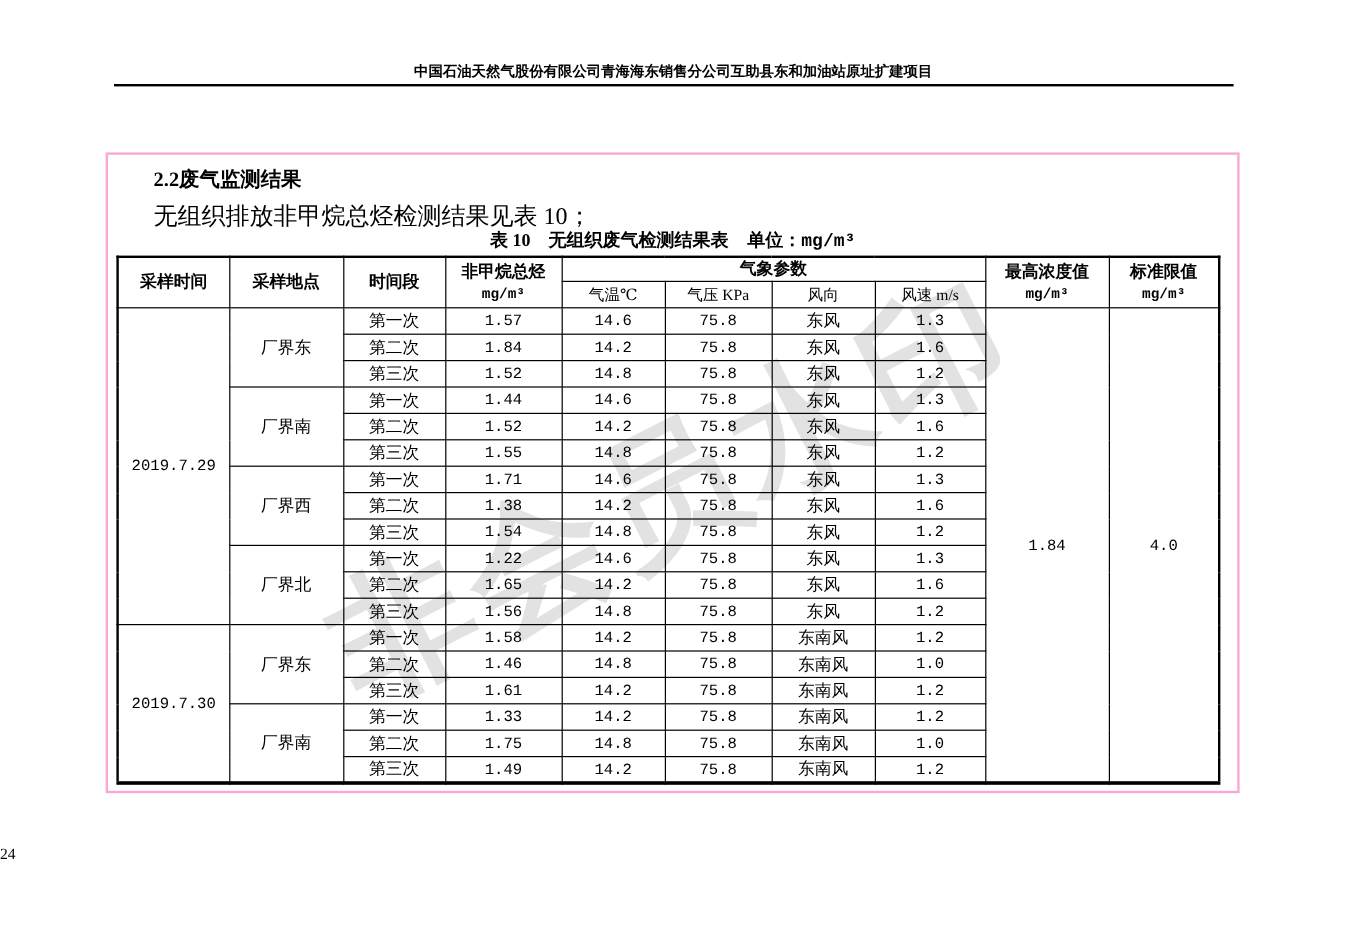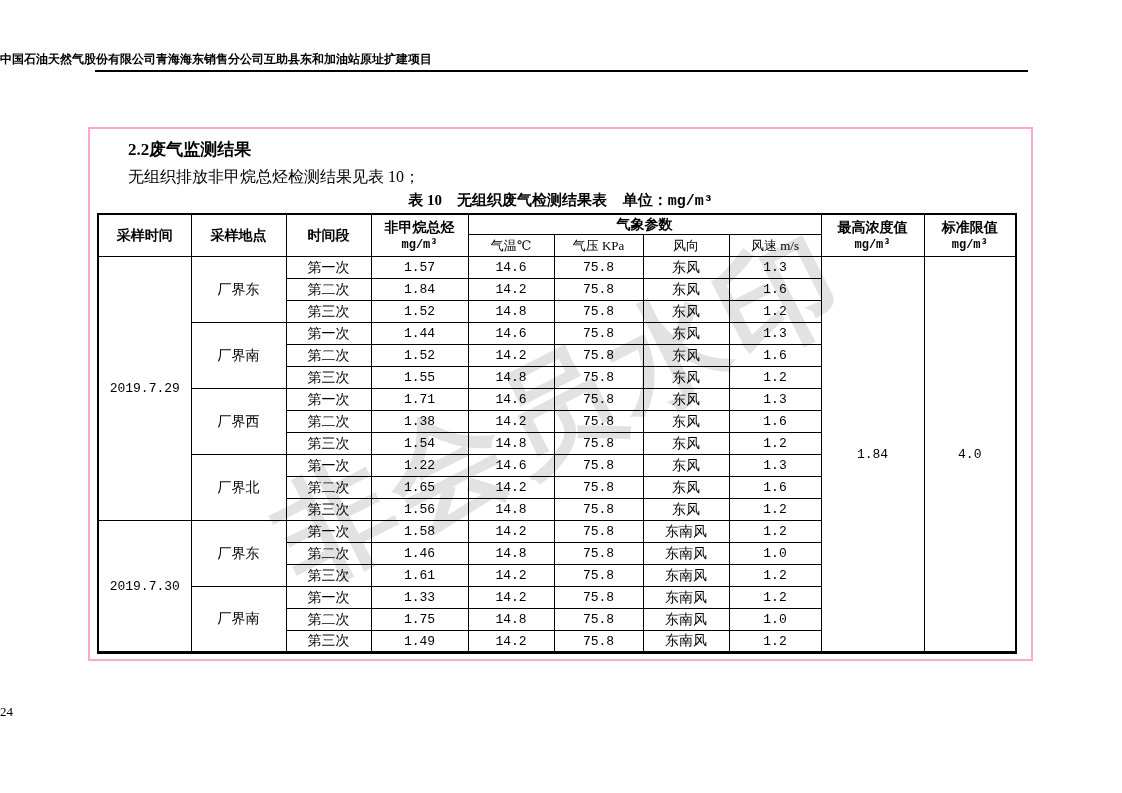--- a/index.html
+++ b/index.html
@@ -6,21 +6,21 @@
   .page{
     position:relative;
     width:1122px;height:793px;
     background:#ffffff;
     overflow:hidden;
     font-family:"Liberation Serif","DejaVu Serif",serif;
     color:#000;
   }
   .running-header{
     position:absolute;top:51px;left:0;right:0;
-    text-align:left;
+    text-align:center;
     font-family:"Liberation Sans","DejaVu Sans",sans-serif;
     font-weight:bold;font-size:12px;line-height:16px;
   }
   .header-rule{
     position:absolute;top:70px;left:95px;width:933px;height:2px;
     background:#000;
   }
   .watermark{
     position:absolute;top:330px;left:245px;width:630px;
     text-align:center;white-space:nowrap;
@@ -34,21 +34,21 @@
     position:absolute;top:127px;left:88px;width:945px;height:534px;
     border:2px solid #f9a8d4;box-sizing:border-box;
     z-index:1;
   }
   .section-heading{
     position:absolute;top:9px;left:38px;
     font-size:17px;font-weight:bold;
   }
   .section-body{
     position:absolute;top:38px;left:38px;
-    font-size:16px;
+    font-size:20px;
   }
   .table-caption-row{
     position:absolute;top:62px;left:0;right:0;
     text-align:center;font-weight:bold;font-size:15px;
   }
   .table-caption-row .unit-label{
     display:inline-block;margin-left:12px;
   }
   .mono{font-family:"Liberation Mono","DejaVu Sans Mono",monospace;}
   table.monitoring{

